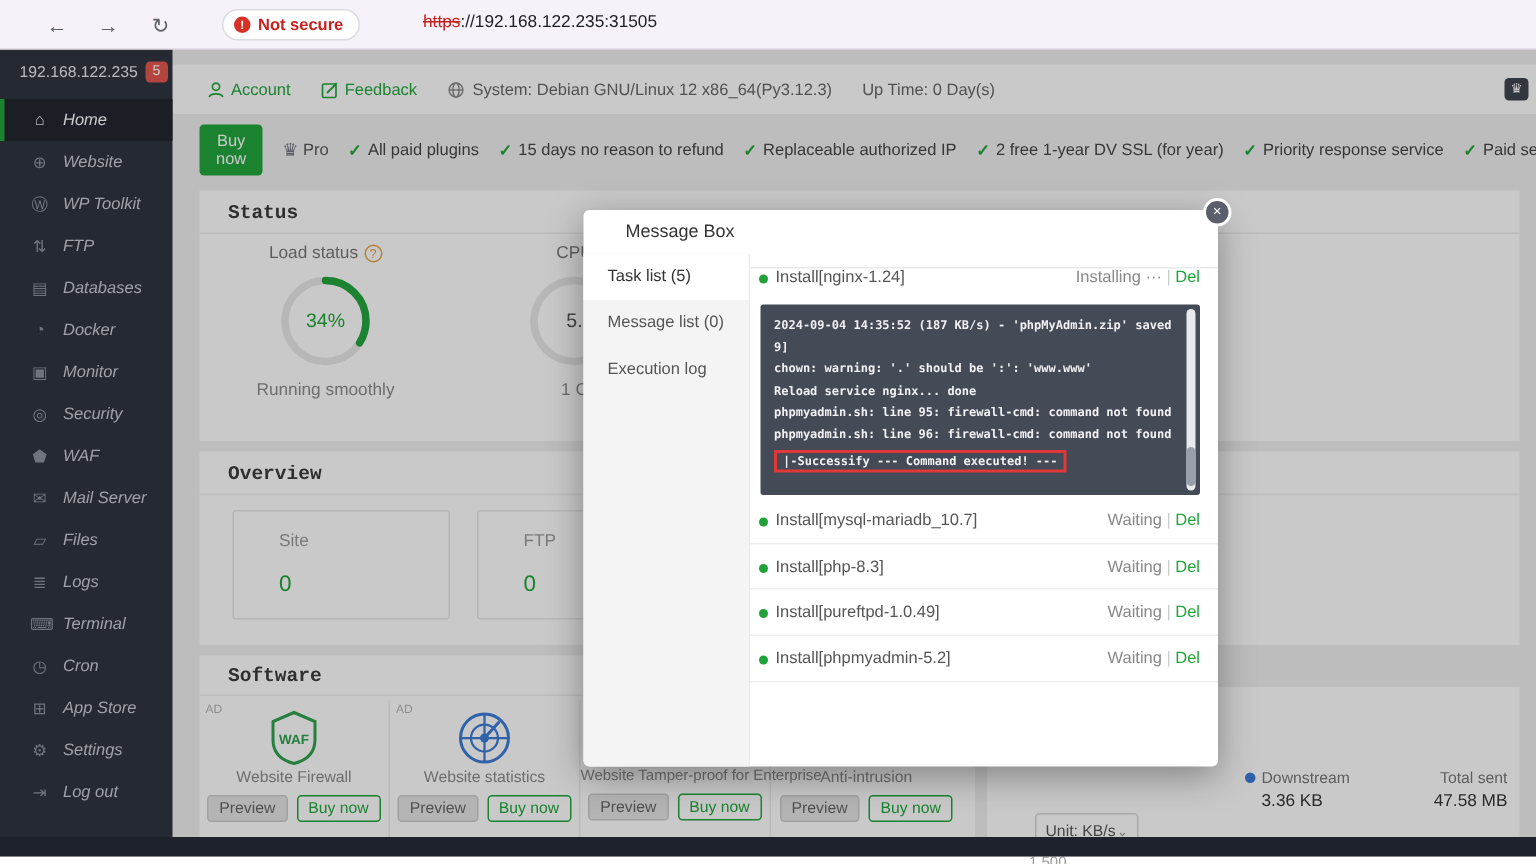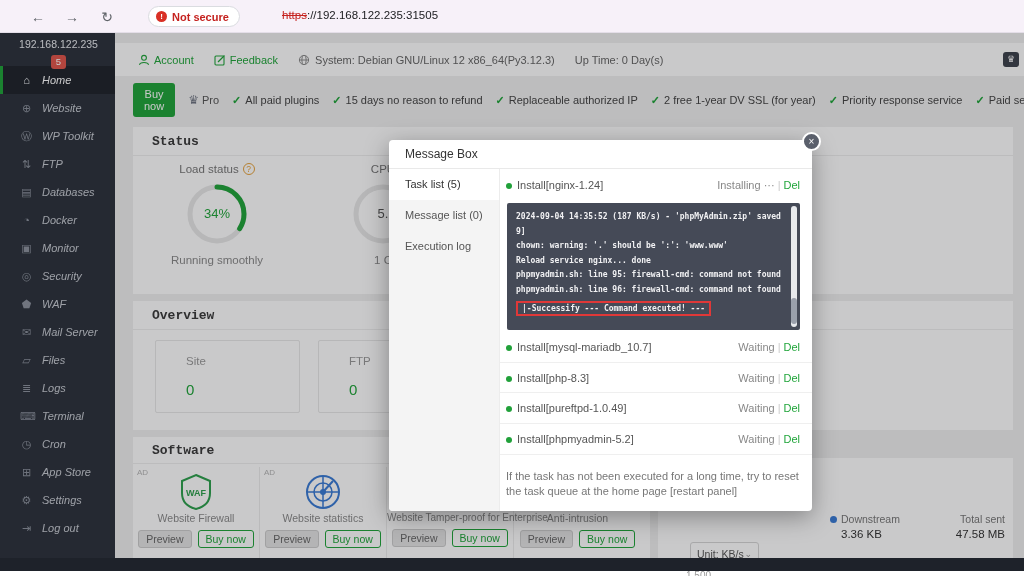--- a/index.html
+++ b/index.html
@@ -15,21 +15,21 @@
   .chip-label { color:#c5221f; font-size:11px; font-weight:bold; }
   .url { position:absolute; left:282px; top:9px; font-size:11.5px; color:#202124; }
   .url .scheme { color:#c5221f; text-decoration:line-through; }
 
   
   .page-bg { position:absolute; left:115px; top:33px; width:909px; height:525px; background:#f0f0f0; }
   .bottom-strip { position:absolute; left:0; top:558px; width:1024px; height:13px; background:#252a33; }
 
   
   .sidebar { position:absolute; left:0; top:33px; width:115px; height:525px; background:#2e333d; z-index:1; }
-  .side-head { display:flex; align-items:center; gap:5px; height:30px; padding:0 6px 0 8px;flex-direction:column; }
+  .side-head { display:flex; align-items:center; gap:5px; height:30px; padding:0 6px 0 8px; }
   .side-ip { color:#e8eaee; font-size:10.5px; flex:1; }
   .side-badge { background:#e2574c; color:#fff; font-size:9.5px; line-height:14px; min-width:15px; height:14px; text-align:center; border-radius:3px; }
   .side-item { display:flex; align-items:center; gap:9px; height:28px; padding-left:17px; border-left:3px solid transparent; cursor:pointer; }
   .side-item .si-icon { width:13px; color:#8d939e; font-size:11px; text-align:center; }
   .side-item .si-label { color:#c8ccd3; font-size:11px;font-style:italic; }
   .side-item.active { background:#20242c; border-left-color:#20a53a; }
   .side-item.active .si-label { color:#ffffff; }
   .side-item.active .si-icon { color:#e8eaee; }
 
   
@@ -87,21 +87,21 @@
   .tr-col1 .tr-val { color:#333; font-size:11.5px; margin-top:3px; margin-left:11px; }
   .tr-col2 { position:absolute; right:8px; top:55px; font-size:10.5px; color:#777; text-align:right; }
   .tr-col2 .tr-val { color:#333; font-size:11.5px; margin-top:3px; }
   .unit-select { position:absolute; left:32px; top:84px; width:69px; height:23px; border:1px solid #d7d7d7; border-radius:3px; background:#fff; font-size:10.5px; color:#555; display:flex; align-items:center; justify-content:space-between; padding:0 6px; cursor:pointer; }
   .axis-tick { position:absolute; left:28px; top:112px; font-size:10px; color:#999; }
 
   
   .overlay { position:absolute; left:0; top:33px; width:1024px; height:538px; background:rgba(10,10,12,0.22); z-index:10; }
   .modal { position:absolute; left:389px; top:140px; width:423px; height:371px; background:#fff; border-radius:4px; box-shadow:0 6px 24px rgba(0,0,0,0.35); z-index:20; }
   .m-close { position:absolute; right:-9px; top:-8px; width:19px; height:19px; border-radius:50%; background:#5a5f6b; border:2px solid #fff; color:#fff; font-size:10px; line-height:15px; text-align:center; cursor:pointer; }
-  .m-head { height:29px; line-height:29px; padding-left:16px; font-size:12px; color:#333; border-bottom:1px solid #e9e9e9; }
+  .m-head { height:39px; line-height:29px; padding-left:28px; font-size:12px; color:#333; border-bottom:1px solid #e9e9e9; }
   .m-tabs { position:absolute; left:0; top:29px; bottom:0; width:111px; background:#f4f4f4; border-right:1px solid #ececec; border-radius:0 0 0 4px; }
   .m-tab { height:31px; line-height:31px; padding-left:16px; font-size:11px; color:#555; cursor:pointer; }
   .m-tab.active { background:#fff; color:#333; }
   .m-content { position:absolute; left:111px; top:29px; right:0; bottom:0; }
   .task-row { position:absolute; left:0; width:100%; height:31px; }
   .t-dot { position:absolute; left:6px; top:13px; width:6px; height:6px; border-radius:50%; background:#21a13a; }
   .t-name { position:absolute; left:17px; top:9px; font-size:11px; color:#555; }
   .t-right { position:absolute; right:12px; top:9px; font-size:11px; color:#888; }
   .t-right .sep { color:#ccc; margin:0 3px; }
   .t-right .del { color:#20a53a; cursor:pointer; }
@@ -434,17 +434,16 @@
         <span class="t-dot"></span>
         <span class="t-name">Install[pureftpd-1.0.49]</span>
         <span class="t-right"><span>Waiting</span><span class="sep">|</span><span class="del">Del</span></span>
       </div>
       <div class="task-row t-divider" style="top:255px;height:31px">
         <span class="t-dot"></span>
         <span class="t-name">Install[phpmyadmin-5.2]</span>
         <span class="t-right"><span>Waiting</span><span class="sep">|</span><span class="del">Del</span></span>
       </div>
 
-      <div class="m-footer">If the task has not been executed for a long time, try to reset the task queue at the home page [restart panel]</div>
     </div>
   </div>
 
 </div>
 
 </body></html>

